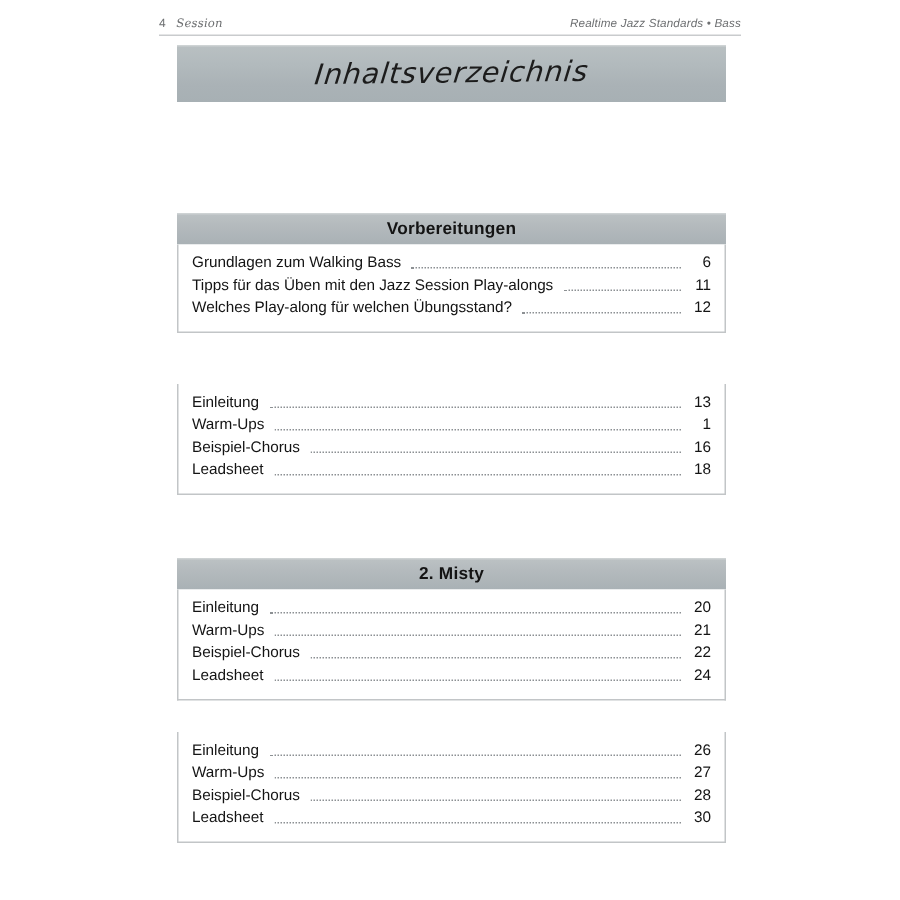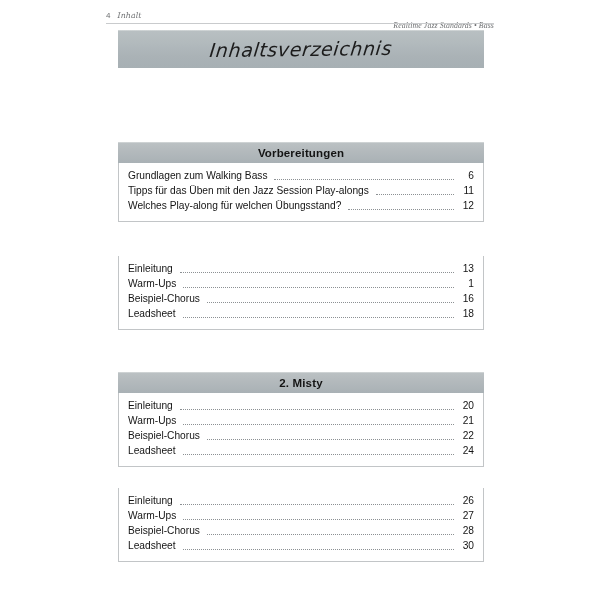--- a/index.html
+++ b/index.html
@@ -43,27 +43,26 @@
     color: #6d6f71;
     letter-spacing: .1px;
   }
   .rh-folio {
     font-family: "Liberation Sans", sans-serif;
     font-style: normal;
     font-size: 8px;
     color: #6d6f71;
   }
   .rh-right {
-    font-family: Liberation Serif, serif;
+    font-family: Liberation Sans, sans-serif;
     font-style: italic;
     font-size: 7.8px;
     color: #6d6f71;
     letter-spacing: .1px;
     white-space: nowrap;
-    margin-top: 10px;
   }
   .head-rule {
     position: absolute;
     left: 106px;
     top: 23px;
     width: 388px;
     height: 1px;
     background: #c9cbcd;
   }
 
@@ -124,21 +123,21 @@
   .section-body {
     border: 1px solid #c2c5c7;
     border-top: none;
     background: #ffffff;
     padding: 6px 9px 7px 9px;
   }
 
   
   .toc-row {
     display: flex;
-    align-items: center;
+    align-items: flex-start;
     font-size: 10.2px;
     color: #141414;
     line-height: 1;
     padding: 2.4px 0 2.4px 0;
     white-space: nowrap;
   }
   .toc-label {
     flex: 0 0 auto;
     padding-right: 4px;
   }
@@ -166,21 +165,21 @@
   }
 </style>
 </head>
 <body>
 
 <div class="page">
 
   <div class="running-head">
     <div class="rh-left">
       <span class="rh-folio">4</span>
-      <span>Inhalt</span>
+      <span>Session</span>
     </div>
     <div class="rh-right">Realtime Jazz Standards • Bass</div>
   </div>
   <div class="head-rule"></div>
 
   <div class="title-banner">
     <div class="title-text">Inhaltsverzeichnis</div>
   </div>
 
   <div id="sections-host">

